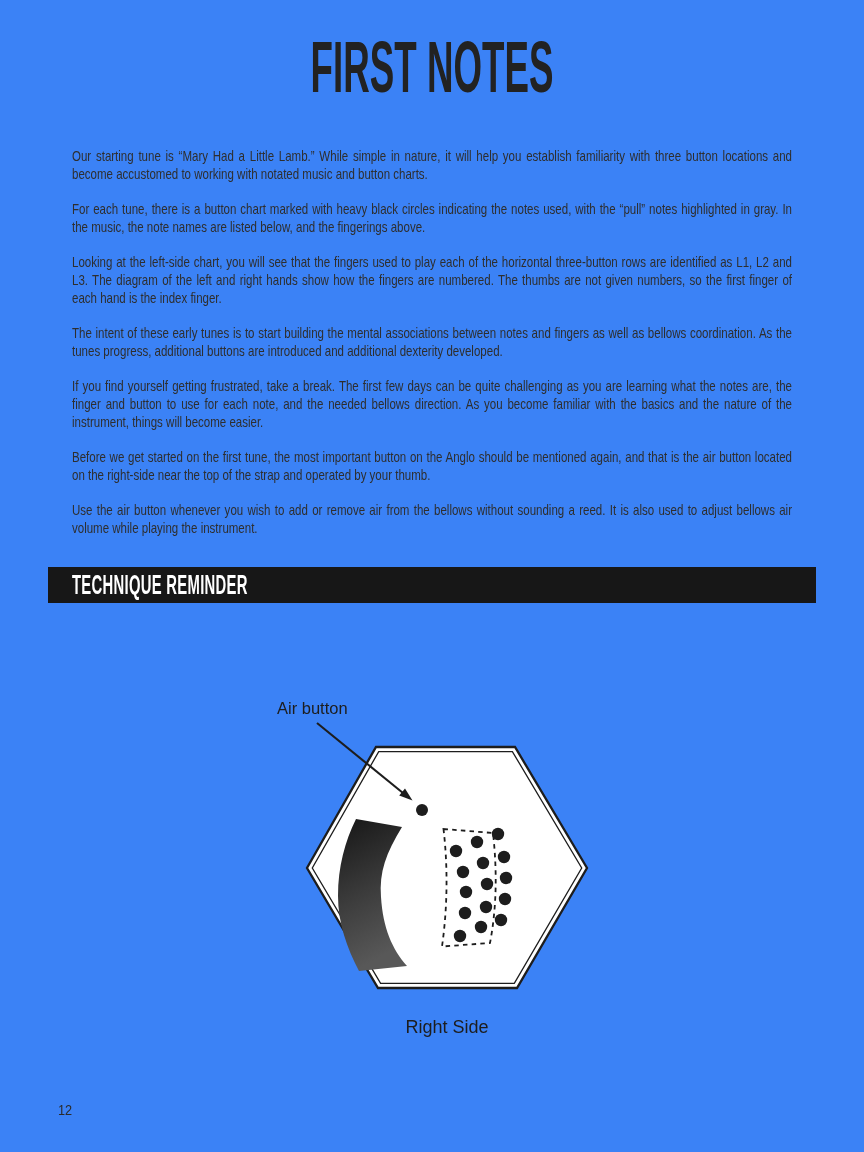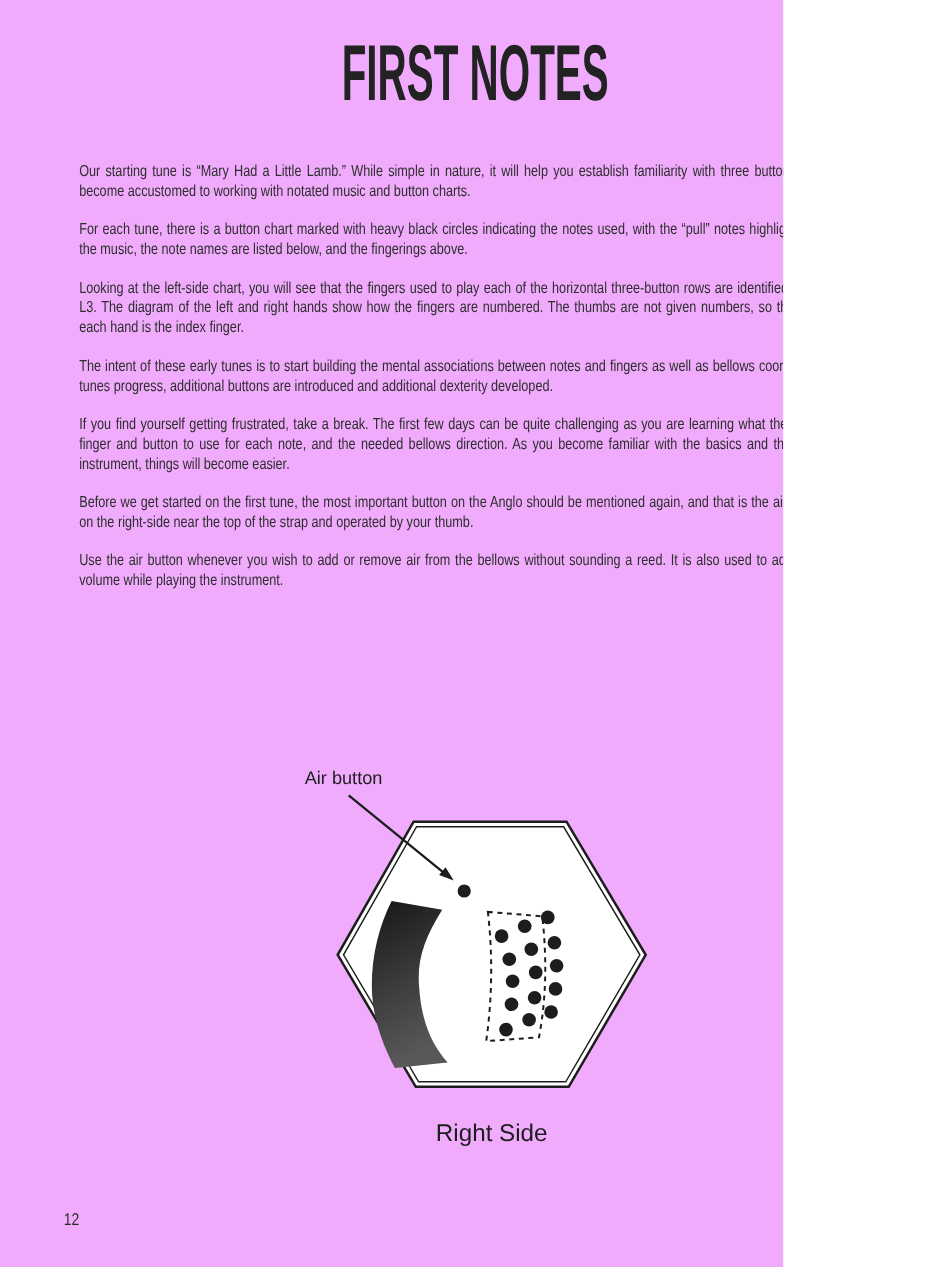--- a/index.html
+++ b/index.html
@@ -1,17 +1,17 @@
 <!DOCTYPE html>
 <html><head>
 <meta charset="utf-8">
 <style>
   html,body{margin:0;padding:0;background:#fff;}
   .page{
-    position:relative;width:712px;height:1152px;background:#f0abfc;
+    position:relative;width:864px;height:1152px;background:#3b82f6;
     overflow:hidden;font-family:"Liberation Sans",sans-serif;color:#2b2b2b;
   }
   
   .title-wrap{position:absolute;top:31px;left:0;width:864px;text-align:center;}
   .title{
     display:inline-block;font-size:72px;line-height:72px;font-weight:700;
     color:#222;letter-spacing:0px;transform:scaleX(0.51);transform-origin:50% 0;
     white-space:nowrap;
   }
   
@@ -33,21 +33,21 @@
     position:absolute;left:48px;top:603px;width:768px;height:47px;background:#ececec;
   }
   .reminder-box .note{
     margin:9px 0 0 24px;width:900px;transform:scaleX(0.8);transform-origin:0 0;
     font-size:14.4px;line-height:17.6px;text-align:justify;color:#2e2e2e;
   }
   
   .air-label{position:absolute;left:277px;top:699px;font-size:16.5px;color:#1d1d1d;text-align:right;}
   .caption{
     position:absolute;left:447px;top:1017px;transform:translateX(-50%);
-    font-size:22px;color:#1d1d1d;
+    font-size:18px;color:#1d1d1d;
   }
   .page-number{
     position:absolute;left:58px;top:1101px;font-size:15.5px;color:#2b2b2b;
     transform:scaleX(0.82);transform-origin:0 0;
   }
   .diagram-svg{position:absolute;left:0;top:0;width:864px;height:1152px;}
 </style>
 </head>
 <body>
 
@@ -60,20 +60,23 @@
   <div class="body-copy">
     <p>Our starting tune is “Mary Had a Little Lamb.” While simple in nature, it will help you establish familiarity with three button locations and become accustomed to working with notated music and button charts.</p>
     <p>For each tune, there is a button chart marked with heavy black circles indicating the notes used, with the “pull” notes highlighted in gray. In the music, the note names are listed below, and the fingerings above.</p>
     <p>Looking at the left-side chart, you will see that the fingers used to play each of the horizontal three-button rows are identified as L1, L2 and L3. The diagram of the left and right hands show how the fingers are numbered. The thumbs are not given numbers, so the first finger of each hand is the index finger.</p>
     <p>The intent of these early tunes is to start building the mental associations between notes and fingers as well as bellows coordination. As the tunes progress, additional buttons are introduced and additional dexterity developed.</p>
     <p>If you find yourself getting frustrated, take a break. The first few days can be quite challenging as you are learning what the notes are, the finger and button to use for each note, and the needed bellows direction. As you become familiar with the basics and the nature of the instrument, things will become easier.</p>
     <p>Before we get started on the first tune, the most important button on the Anglo should be mentioned again, and that is the air button located on the right-side near the top of the strap and operated by your thumb.</p>
     <p>Use the air button whenever you wish to add or remove air from the bellows without sounding a reed. It is also used to adjust bellows air volume while playing the instrument.</p>
   </div>
 
+  <div class="reminder-banner">
+    <div class="heading">TECHNIQUE REMINDER</div>
+  </div>
 
   <svg class="diagram-svg" viewBox="0 0 864 1152" xmlns="http://www.w3.org/2000/svg">
     <defs>
       <linearGradient id="strapGrad" x1="0" y1="0" x2="0.25" y2="1">
         <stop offset="0" stop-color="#161616"></stop>
         <stop offset="0.55" stop-color="#3c3c3c"></stop>
         <stop offset="1" stop-color="#585858"></stop>
       </linearGradient>
     </defs>
 

